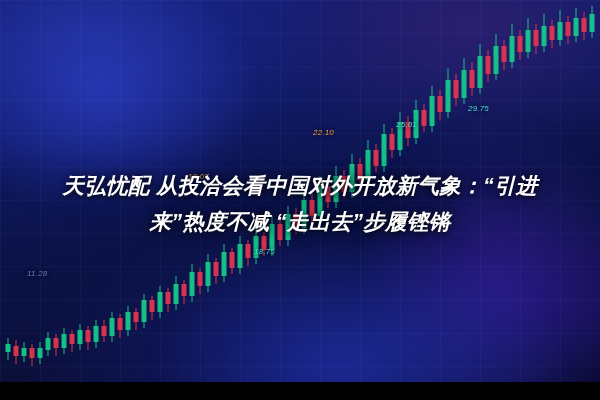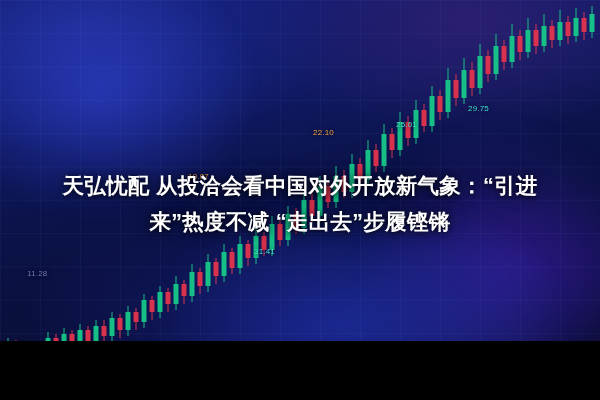--- a/index.html
+++ b/index.html
@@ -3,24 +3,25 @@
 <meta charset="utf-8">
 <style>
   html, body {
     margin: 0;
     padding: 0;
     background: #000;
   }
   #stage {
     position: relative;
     width: 600px;
-    height: 341px;
+    height: 382px;
     overflow: hidden;
     background: #070a24;
     font-family: "Liberation Sans", sans-serif;
+    font-style: italic;
   }
 
   
   .bg-base {
     position: absolute;
     inset: 0;
     background:
       radial-gradient(ellipse 70% 60% at 14% 8%, #1c2a8a 0%, rgba(20,26,90,0.0) 62%),
       radial-gradient(ellipse 60% 55% at 78% 6%, #2a1f6e 0%, rgba(34,22,88,0.0) 60%),
       radial-gradient(ellipse 75% 60% at 52% 96%, #121a6b 0%, rgba(10,14,60,0.0) 65%),
@@ -403,21 +404,21 @@
       <g opacity="0.95">
         <line x1="592" x2="592" y1="6" y2="38" stroke="#17c98a" stroke-width="1"></line>
         <rect x="589.5" y="14" width="5" height="18" fill="#17c98a"></rect>
       </g>
     </svg>
 
   <div id="price-labels">
       <div class="price-label pl-teal" style="left: 468px; top: 104px;">29.75</div>
       <div class="price-label pl-teal" style="left: 396px; top: 120px;">25.01</div>
       <div class="price-label pl-orange" style="left: 313px; top: 128px;">22.10</div>
-      <div class="price-label pl-teal" style="left: 254px; top: 247px;">31.41</div>
+      <div class="price-label pl-teal" style="left: 254px; top: 247px;">18.75</div>
       <div class="price-label pl-orange" style="left: 188px; top: 172px;">10.07</div>
       <div class="price-label pl-dim" style="left: 27px; top: 269px;">11.28</div>
     </div>
 
   <div class="headline">
     <span class="line">天弘忧配 从投洽会看中国对外开放新气象：“引进</span>
     <span class="line">来”热度不减 “走出去”步履铿锵</span>
   </div>
 
 </div>

